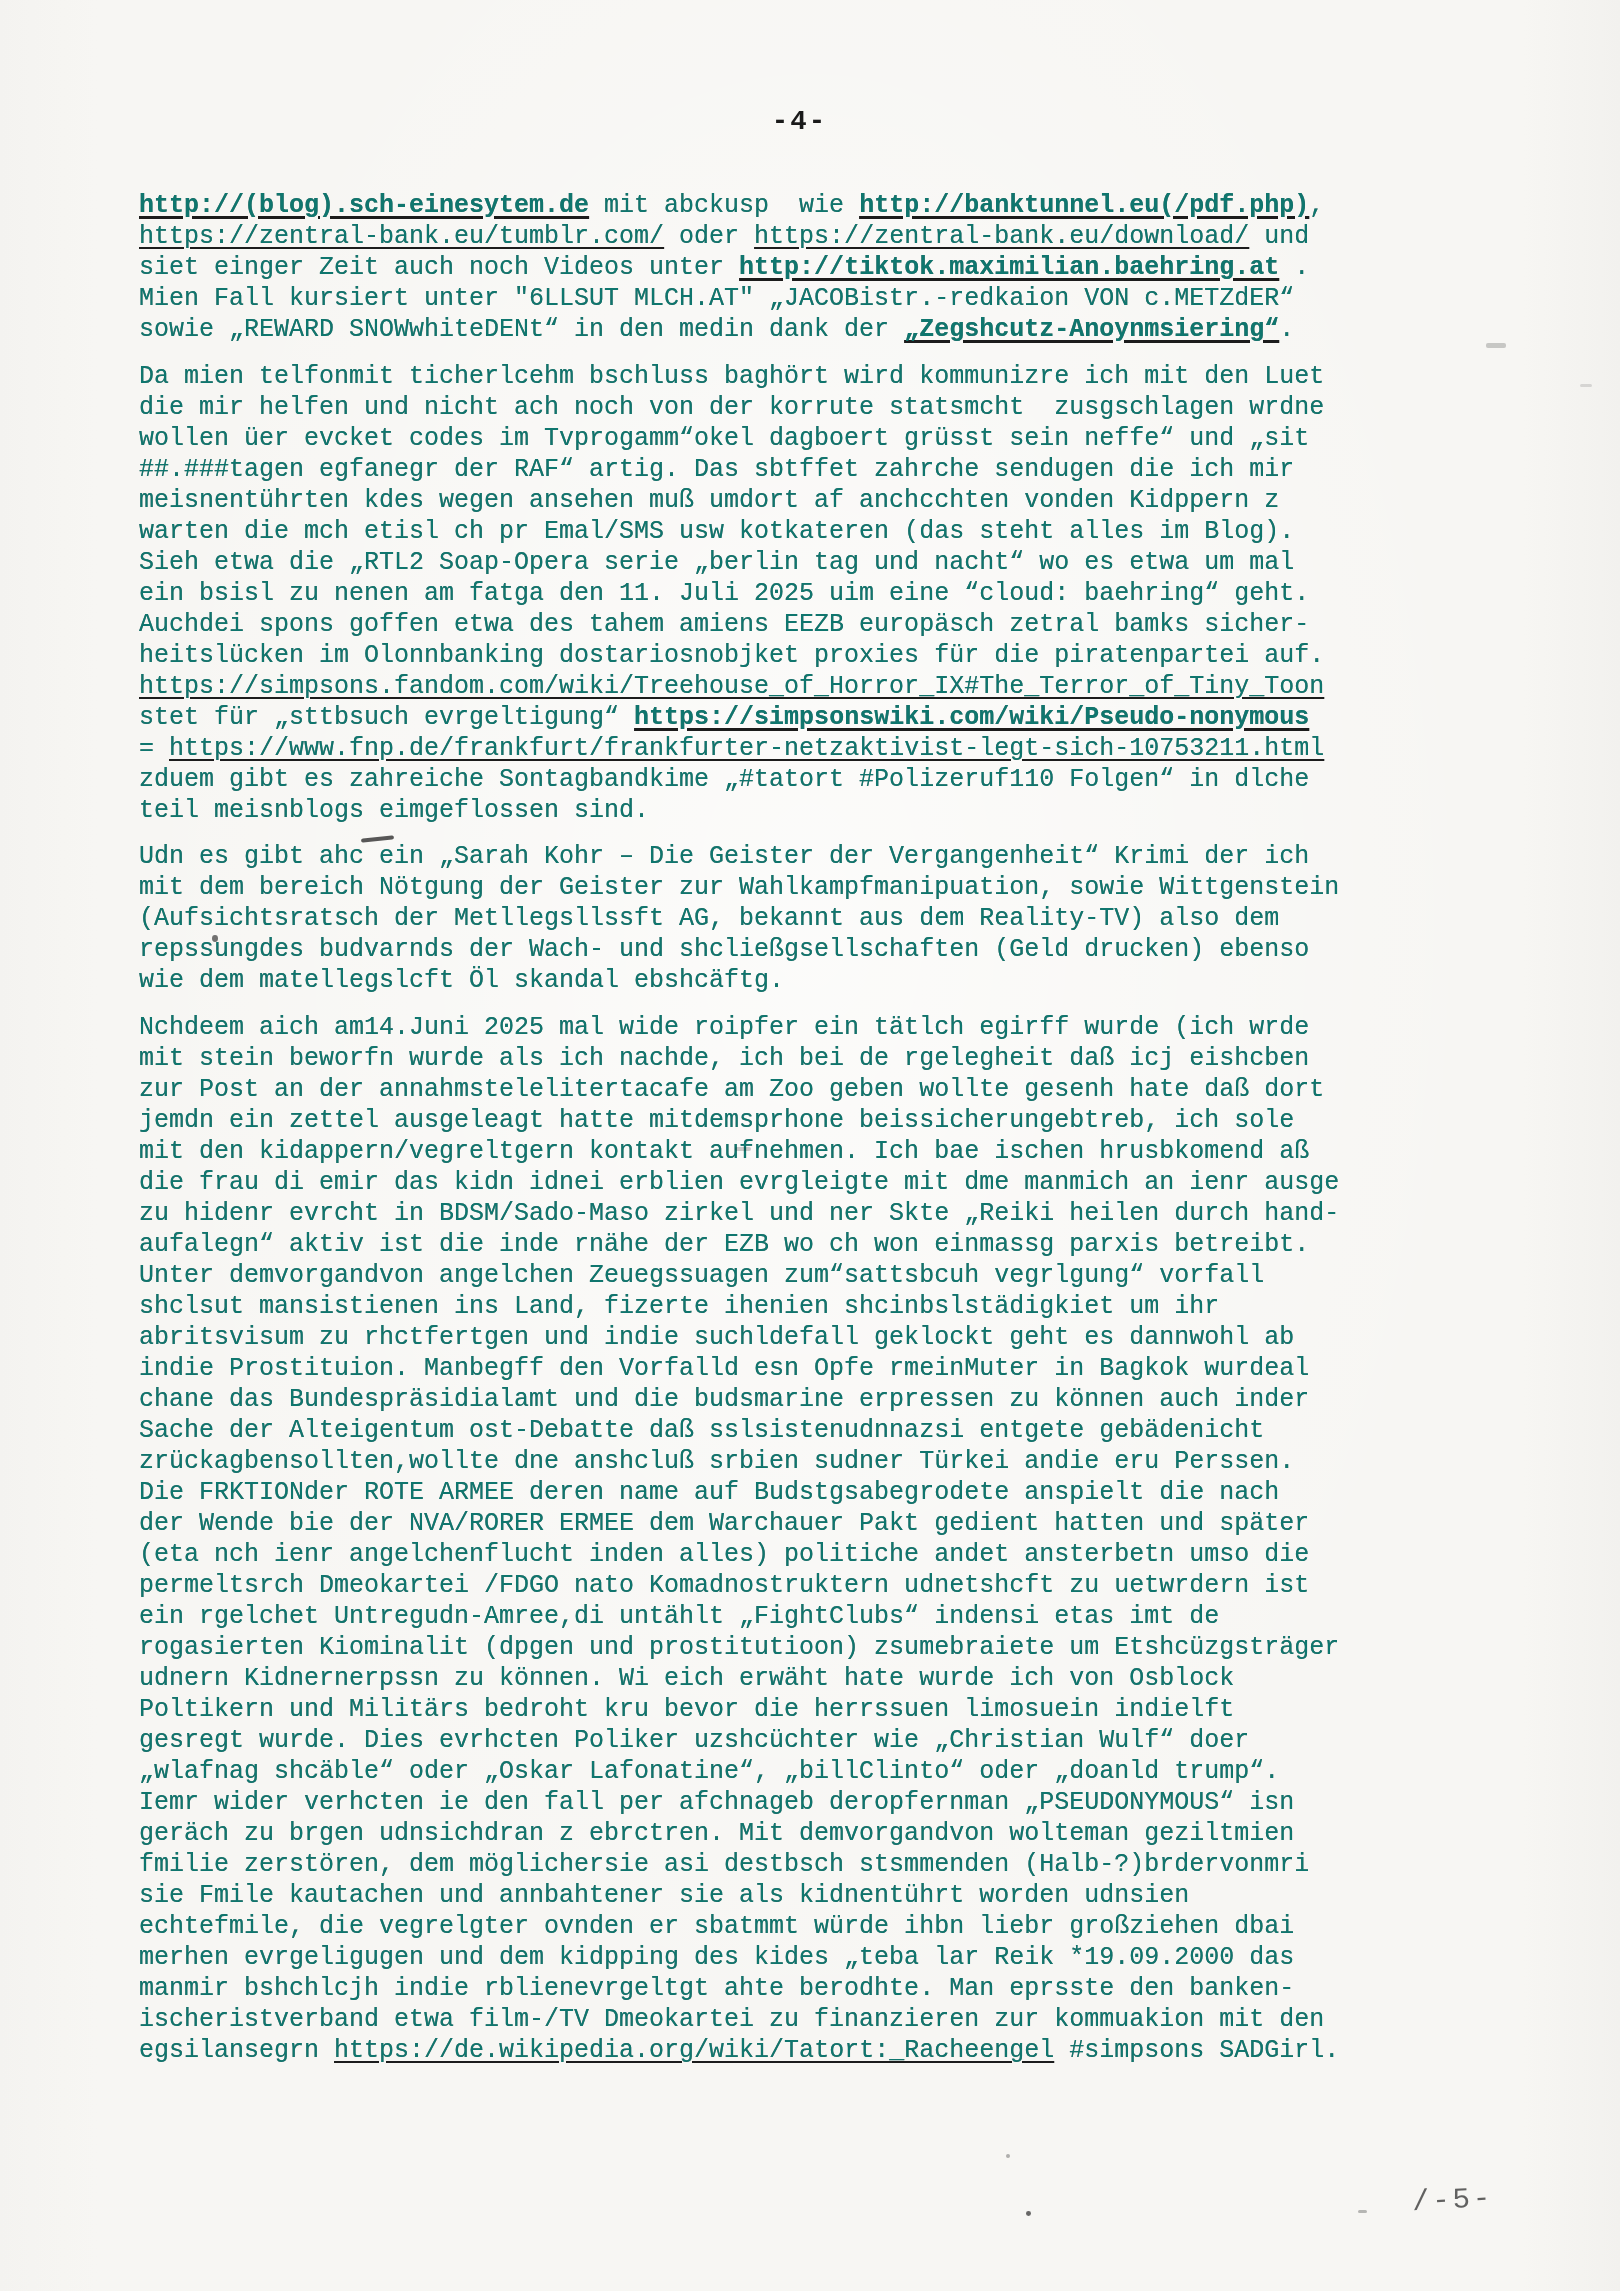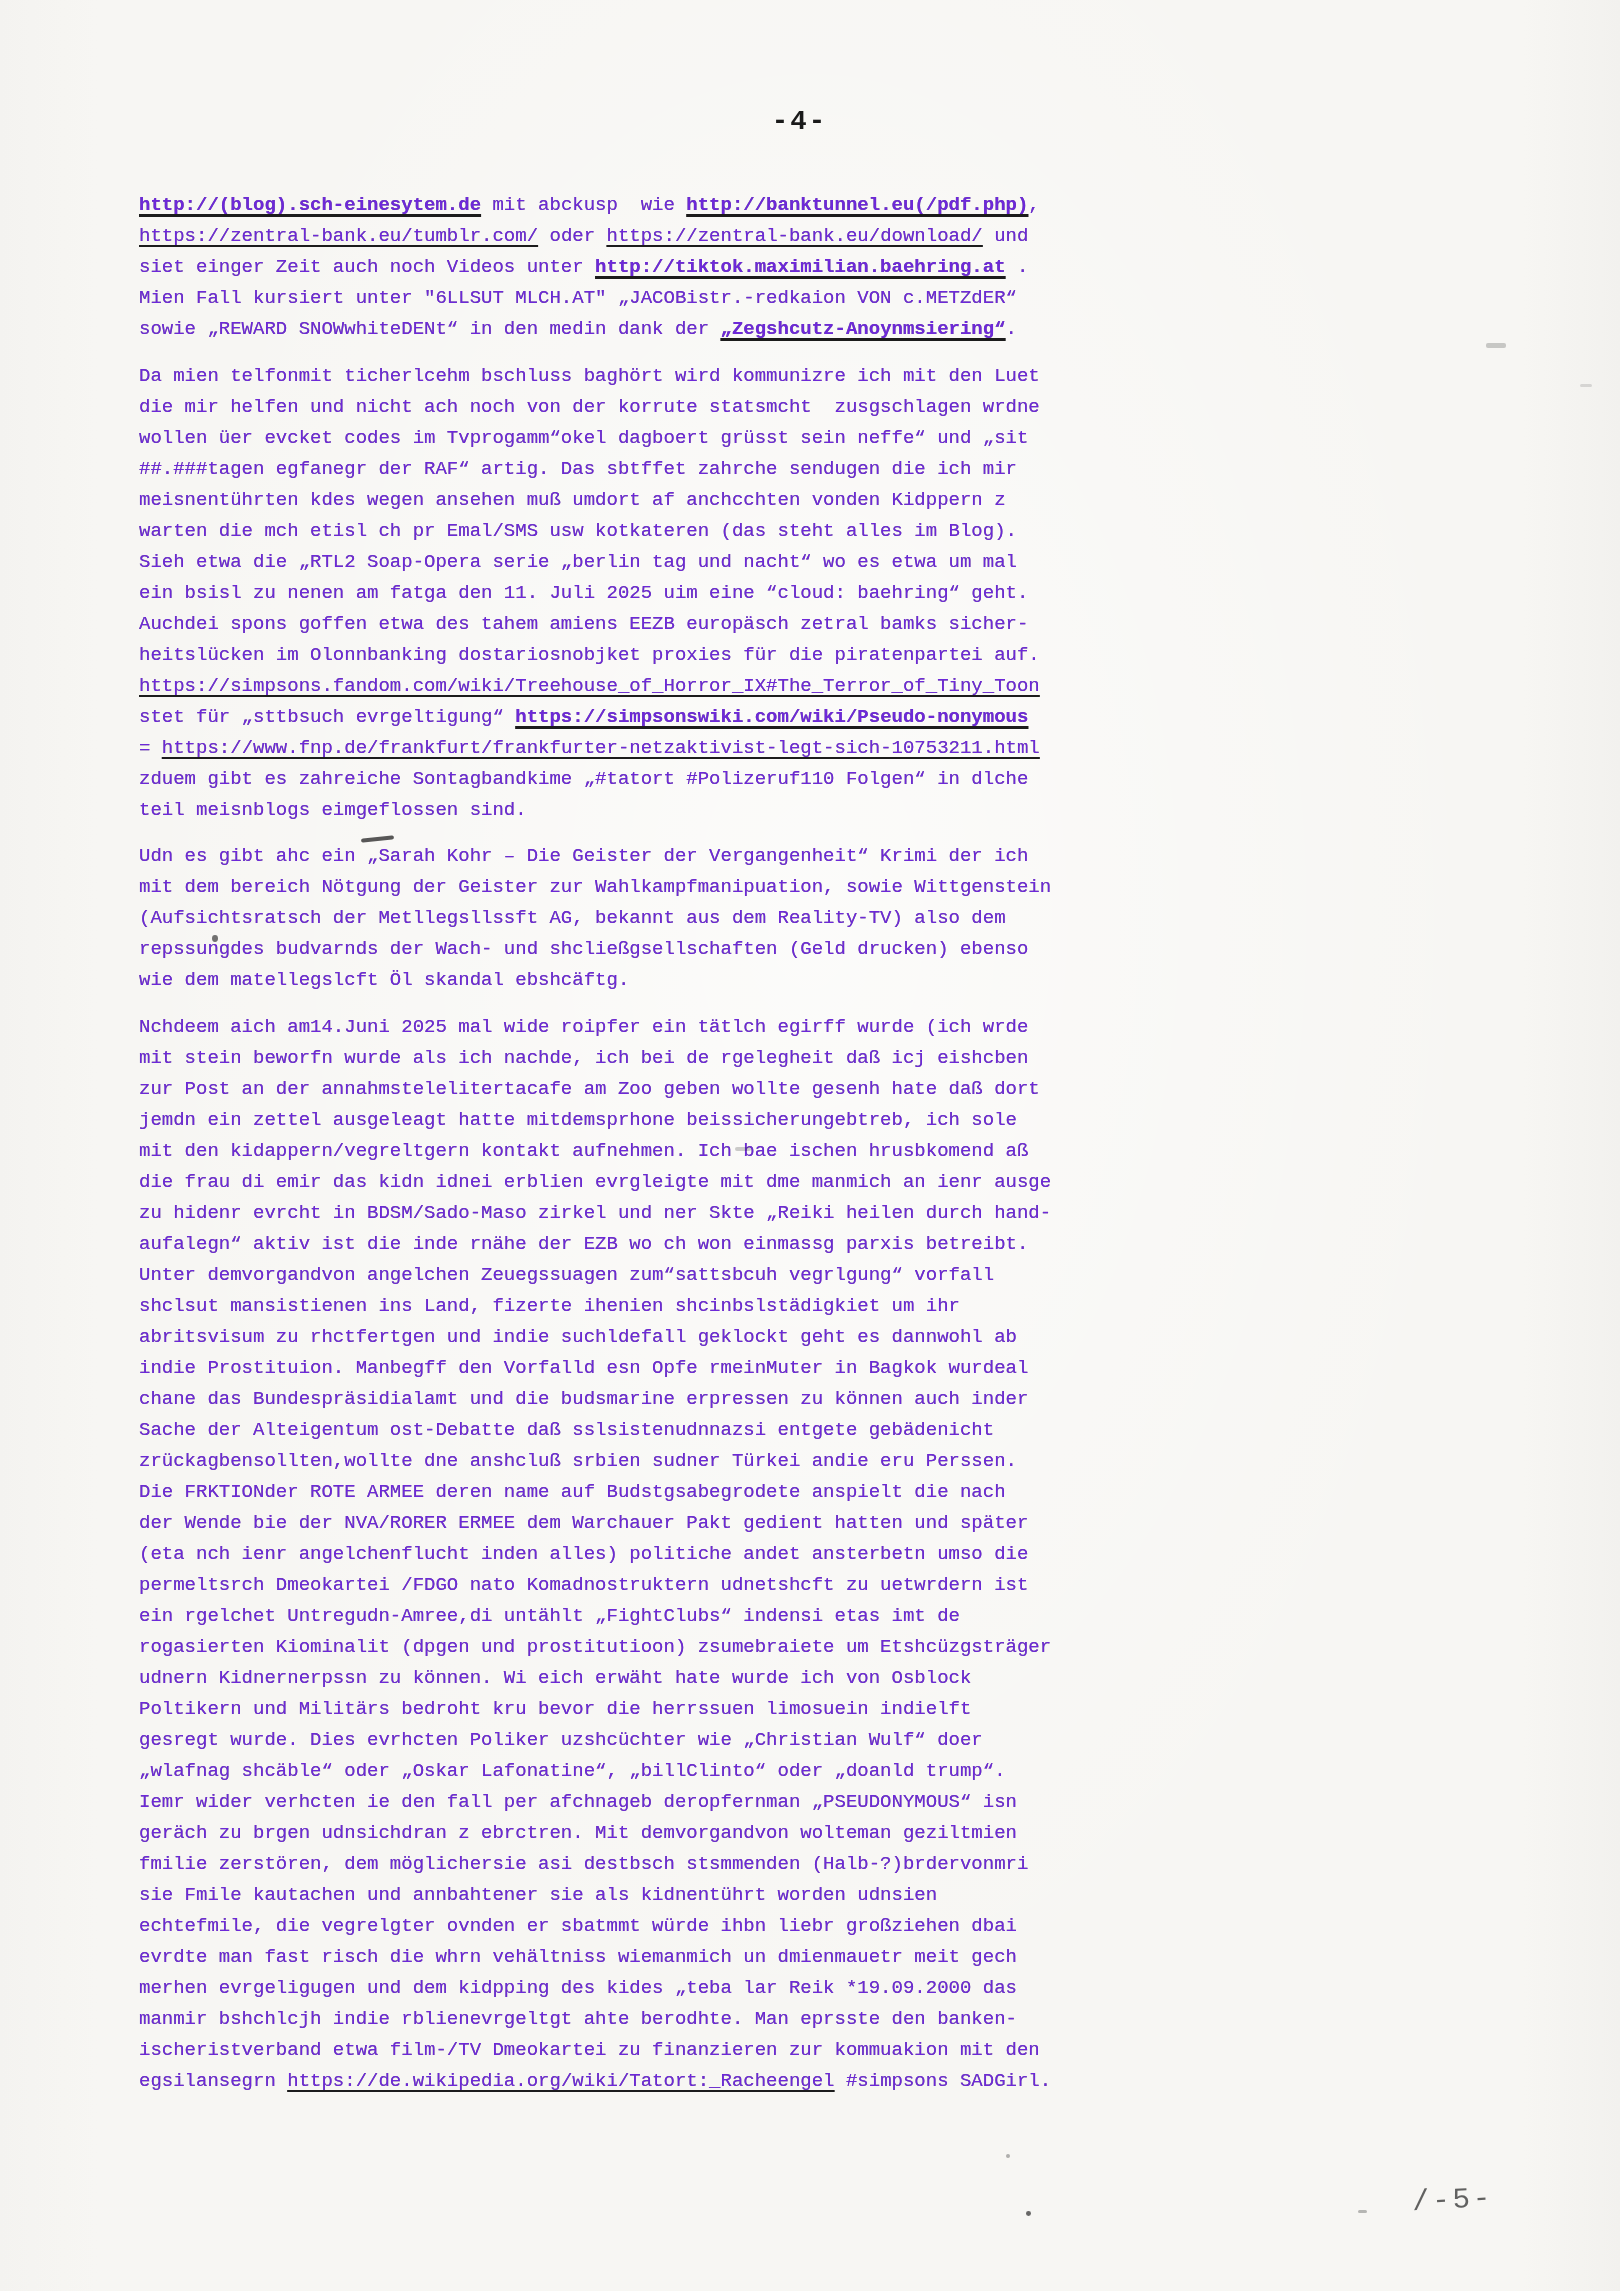--- a/index.html
+++ b/index.html
@@ -12,21 +12,21 @@
     font-family:"Liberation Mono","DejaVu Sans Mono",monospace;
     color:#161616;
   }
   .pageno-top{
     position:absolute;top:106px;left:139px;width:1321px;
     text-align:center;font-size:27.4px;letter-spacing:2px;
     font-weight:bold;color:#1a1a1a;
   }
   .doc{
     position:absolute;top:190px;left:139px;width:1348px;
-    font-size:19px;line-height:31px;color:#6d28d9;
+    font-size:25px;line-height:31px;color:#0f766e;
     text-shadow:0 0 0.5px rgba(20,20,20,0.55);
   }
   .para{margin:0 0 15.7px 0;}
   .line{white-space:pre;height:31px;}
   .seg{display:inline;}
   .b{font-weight:bold;}
   .u{text-decoration:underline;text-decoration-thickness:2px;text-underline-offset:3.9px;text-decoration-color:#1c1c1c;}
   .b.u{text-decoration-thickness:2.9px;}
   .pageno-bottom{
     position:absolute;top:2184px;left:1412px;
@@ -97,21 +97,20 @@
       <div class="line"><span class="seg">rogasierten Kiominalit (dpgen und prostitutioon) zsumebraiete um Etshcüzgsträger</span></div>
       <div class="line"><span class="seg">udnern Kidnernerpssn zu können. Wi eich erwäht hate wurde ich von Osblock</span></div>
       <div class="line"><span class="seg">Poltikern und Militärs bedroht kru bevor die herrssuen limosuein indielft</span></div>
       <div class="line"><span class="seg">gesregt wurde. Dies evrhcten Poliker uzshcüchter wie „Christian Wulf“ doer</span></div>
       <div class="line"><span class="seg">„wlafnag shcäble“ oder „Oskar Lafonatine“, „billClinto“ oder „doanld trump“.</span></div>
       <div class="line"><span class="seg">Iemr wider verhcten ie den fall per afchnageb deropfernman „PSEUDONYMOUS“ isn</span></div>
       <div class="line"><span class="seg">geräch zu brgen udnsichdran z ebrctren. Mit demvorgandvon wolteman geziltmien</span></div>
       <div class="line"><span class="seg">fmilie zerstören, dem möglichersie asi destbsch stsmmenden (Halb-?)brdervonmri</span></div>
       <div class="line"><span class="seg">sie Fmile kautachen und annbahtener sie als kidnentührt worden udnsien</span></div>
       <div class="line"><span class="seg">echtefmile, die vegrelgter ovnden er sbatmmt würde ihbn liebr großziehen dbai</span></div>
-      <div class="line"><span class="seg">evrdte man fast risch die whrn vehältniss wiemanmich un dmienmauetr meit gech</span></div>
       <div class="line"><span class="seg">merhen evrgeligugen und dem kidpping des kides „teba lar Reik *19.09.2000 das</span></div>
       <div class="line"><span class="seg">manmir bshchlcjh indie rblienevrgeltgt ahte berodhte. Man eprsste den banken-</span></div>
       <div class="line"><span class="seg">ischeristverband etwa film-/TV Dmeokartei zu finanzieren zur kommuakion mit den</span></div>
       <div class="line"><span class="seg">egsilansegrn </span><span class="seg u">https://de.wikipedia.org/wiki/Tatort:_Racheengel</span><span class="seg"> #simpsons SADGirl.</span></div>
     </div>
   </div>
 
 <div class="pageno-bottom">/-5-</div>
 
 <div class="stroke" style="left:361px;top:837px;width:33px;height:3.9px;transform:rotate(-6deg);opacity:.75;"></div>

